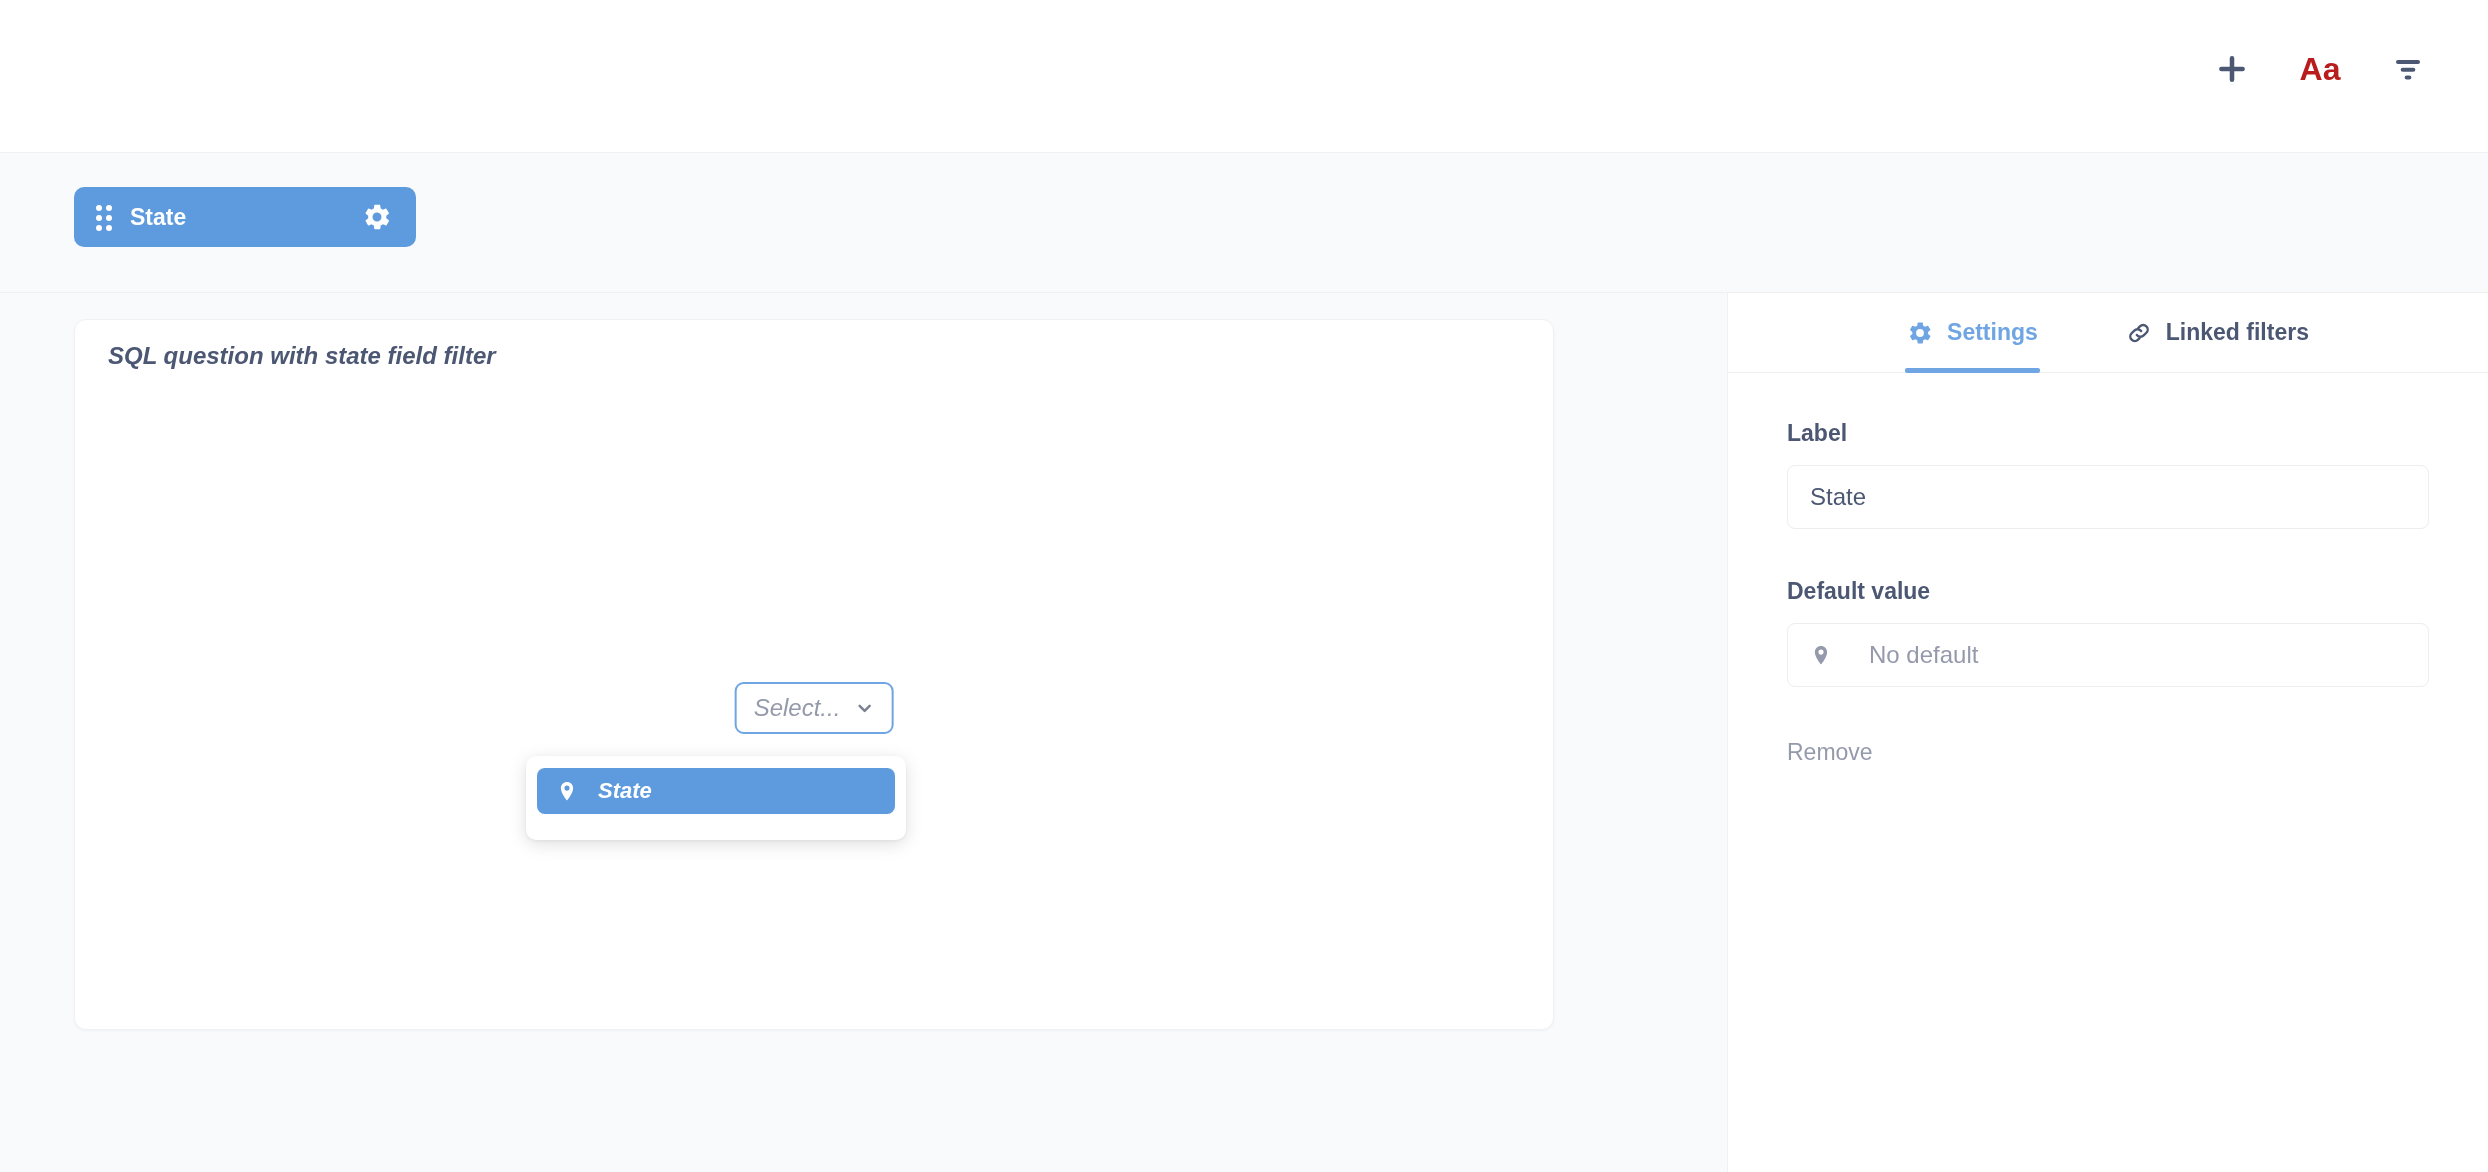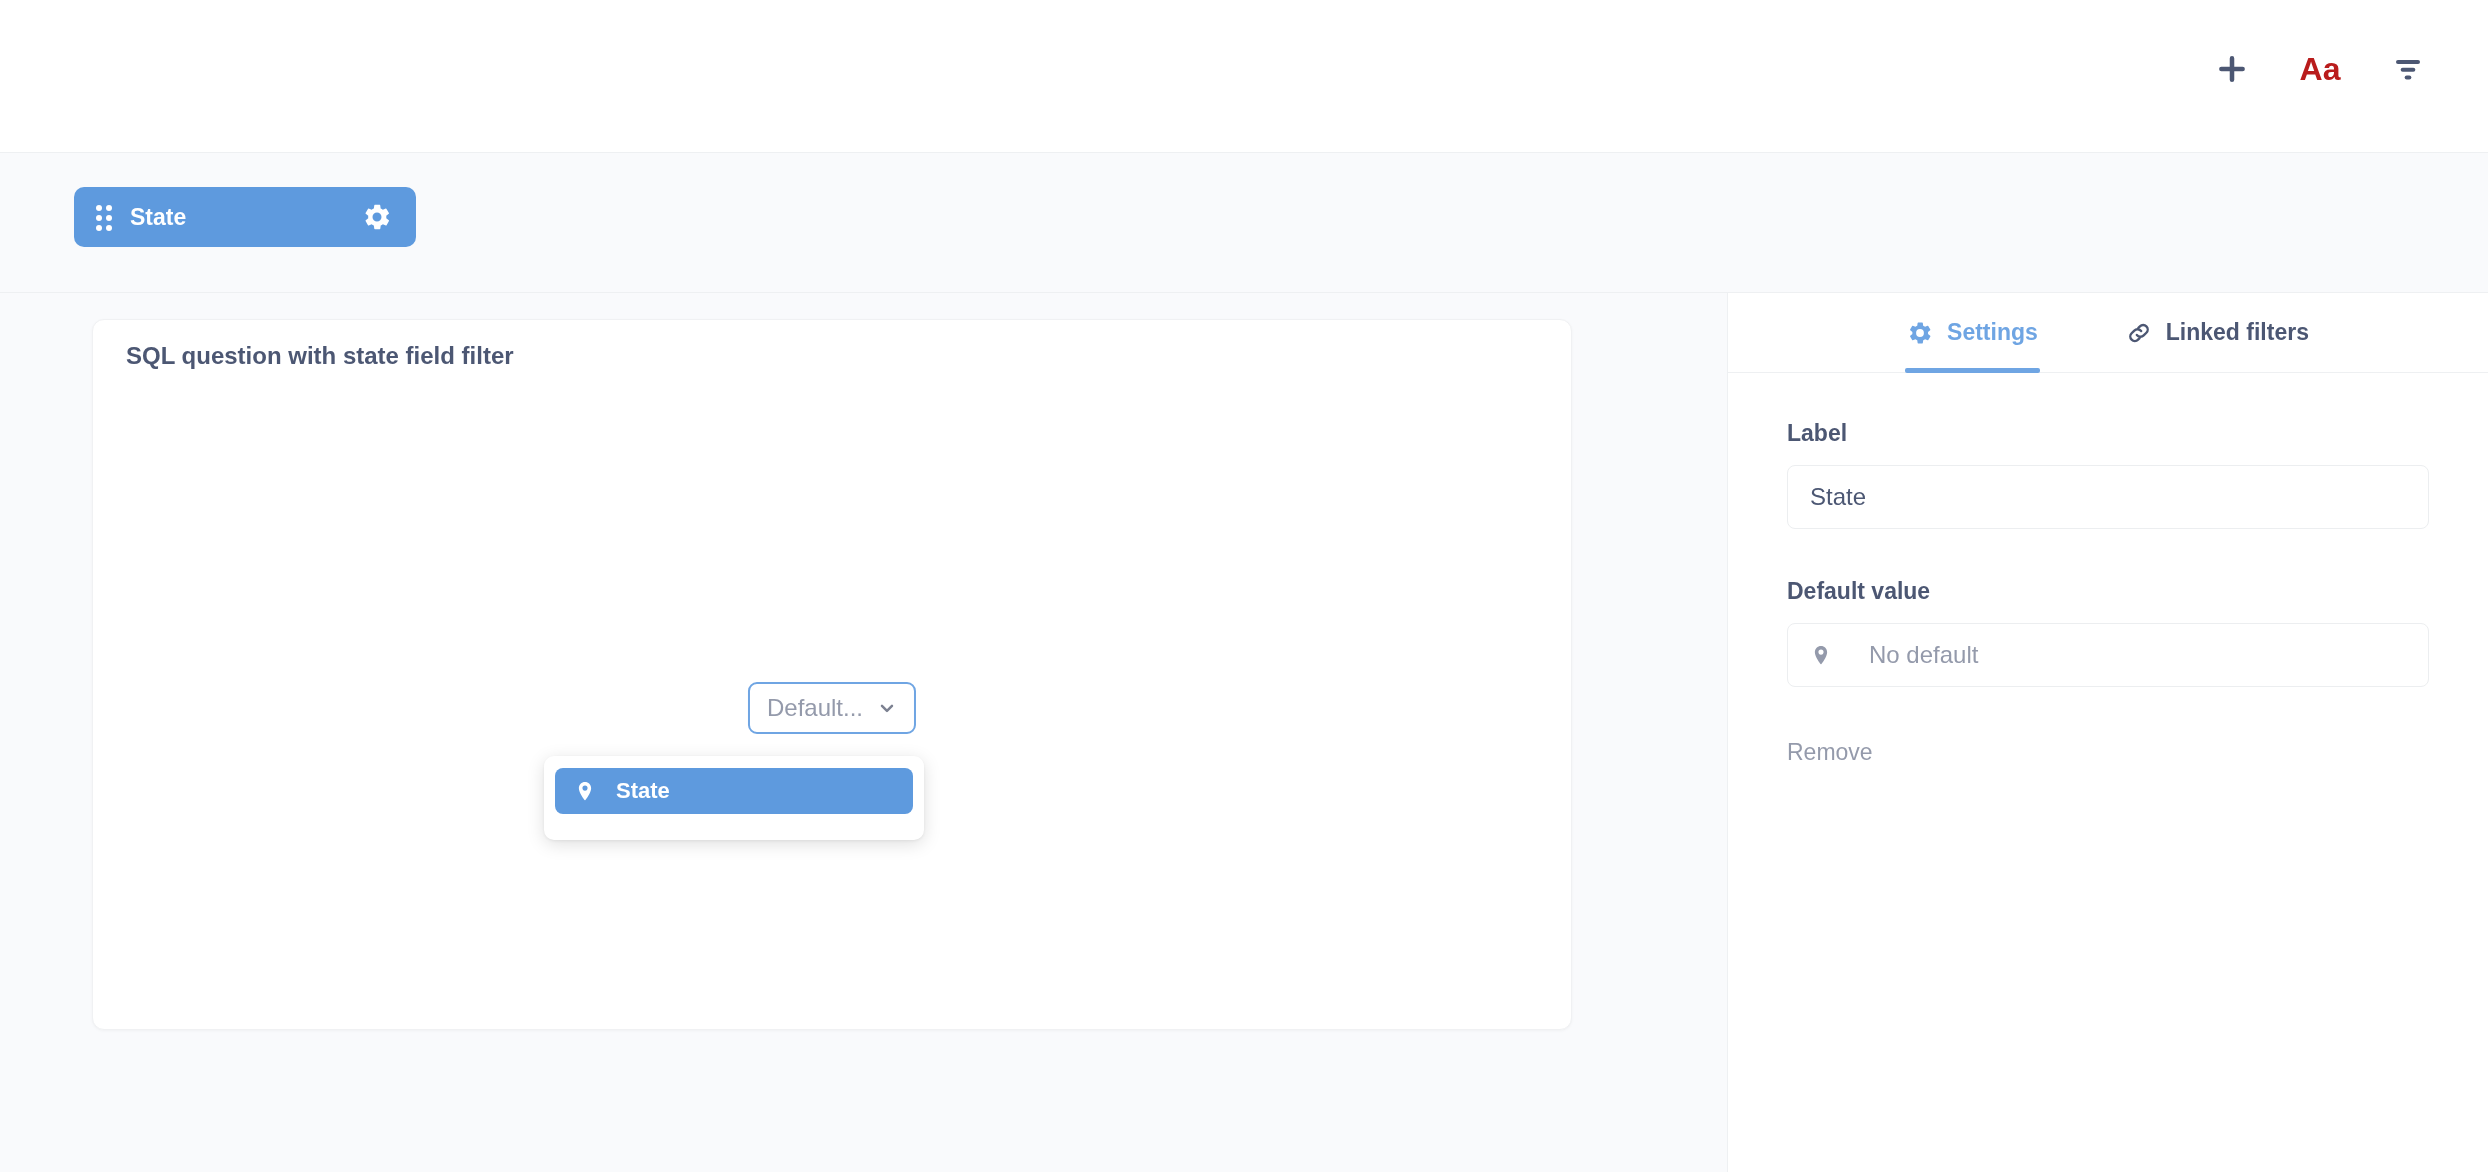--- a/index.html
+++ b/index.html
@@ -57,23 +57,24 @@
   .grip i { display: block; width: 6px; height: 6px; border-radius: 50%; background: #ffffff; }
   .filter-pill-label {
     flex: 1; margin-left: 18px; color: #ffffff;
     font-size: 23px; font-weight: bold; white-space: nowrap;
   }
   .gear-white { flex: none; width: 30px; height: 30px; color: #ffffff; display: flex; }
 
   
   .main { position: absolute; left: 0; top: 293px; width: 1727px; height: 879px; background: #f9fafc; }
   .card {
-    position: absolute; left: 92px; top: 26px; width: 1480px; height: 711px;
+    position: absolute; left: 74px; top: 26px; width: 1480px; height: 711px;
     background: #ffffff; border: 1px solid #f0f1f3; border-radius: 12px;
     box-shadow: 0 1px 3px rgba(0,0,0,0.04);
+    font-style: italic;
   }
   .card-title {
     position: absolute; left: 33px; top: 22px;
     font-size: 24px; font-weight: bold; color: #4c5773; white-space: nowrap;
   }
 
   .picker { position: absolute; left: 0; top: 0; width: 100%; height: 100%; }
   .picker-label {
     position: absolute; left: 0; right: 0; top: 316px; text-align: center;
     font-size: 24px; color: #949aab; line-height: 30px;
@@ -193,21 +194,21 @@
     </div>
   </div>
 
   <div class="main">
     <div class="card">
       <div class="card-title">SQL question with state field filter</div>
 
       <div class="picker">
 
         <div class="select-box">
-          <span class="select-text">Default...</span>
+          <span class="select-text">Select...</span>
           <span class="chev">
             <svg width="20" height="20" viewBox="0 0 24 24" fill="none" stroke="currentColor" stroke-width="3" stroke-linecap="round" stroke-linejoin="round">
               <path d="M6 9.5l6 6 6-6"></path>
             </svg>
           </span>
         </div>
 
         <div class="dropdown">
           <div class="dd-option">
             <span class="pin-white">

